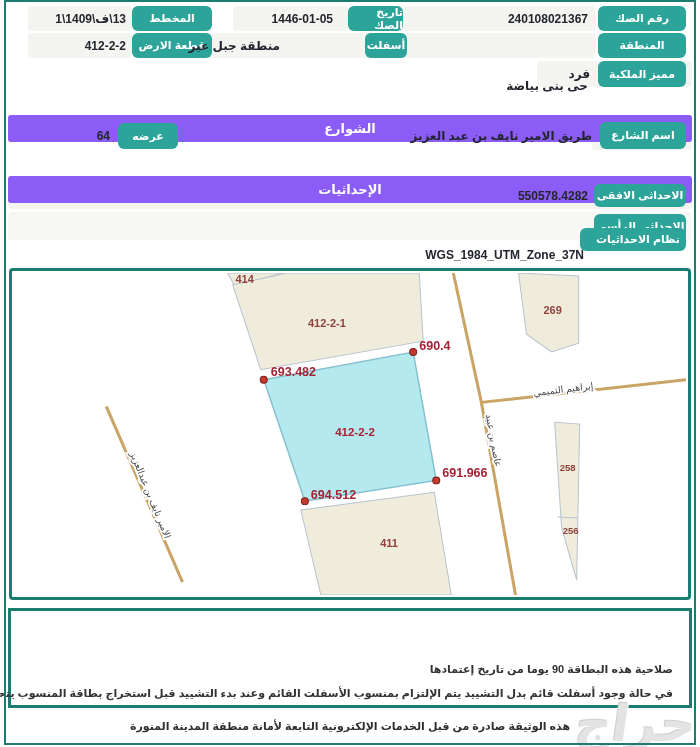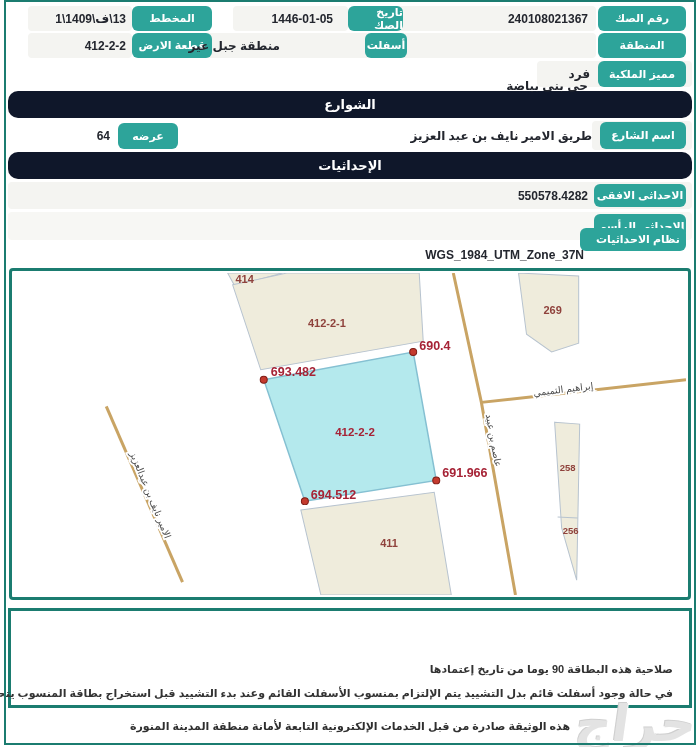--- a/index.html
+++ b/index.html
@@ -12,23 +12,23 @@
   .page-border{position:absolute;top:0;bottom:2px;left:4px;right:4px;
     border:2px solid #1b7c70;pointer-events:none;z-index:50;}
   .cell{position:absolute;background:#f4f4f1;border-radius:4px;}
   .cell.lighter{background:#f7f7f4;}
   .chip{position:absolute;background:#2da49a;color:#fff;border-radius:6px;
     display:flex;align-items:center;justify-content:center;
     font-size:11px;font-weight:bold;z-index:5;}
   .val{position:absolute;color:#23262e;font-size:12px;font-weight:bold;
     white-space:nowrap;z-index:6;display:flex;align-items:center;}
   .num{direction:ltr;unicode-bidi:embed;}
-  .hdr{position:absolute;right:8px;left:8px;background:#0f172a;color:#fff;
-    border-radius:10px;display:flex;align-items:center;justify-content:center;
-    font-size:13px;font-weight:bold;z-index:4;}
+  .hdr{position:absolute;right:8px;left:8px;background:#8b5cf6;color:#fff;
+    border-radius:3px;display:flex;align-items:center;justify-content:center;
+    font-size:13px;font-weight:bold;z-index:4;margin-top:24px;}
   .mapbox{position:absolute;top:268px;left:9px;right:9px;height:332px;
     border:3px solid #1b7c70;border-radius:4px;background:#fff;padding:2px;box-sizing:border-box;}
   .mapbox svg{display:block;width:100%;height:100%;}
   .notesbox{position:absolute;top:608px;left:8px;right:8px;height:100px;
     border:3px solid #1b7c70;background:#fff;box-sizing:border-box;}
   .noteline{position:absolute;right:16px;font-size:11px;font-weight:bold;color:#333;white-space:nowrap;}
   .footer{position:absolute;top:720px;left:0;right:0;text-align:center;
     font-size:11px;font-weight:bold;color:#2f2f2f;z-index:3;}
   .watermark{position:absolute;top:699px;right:4px;font-size:50px;font-weight:bold;
     color:#e3e3e3;z-index:2;transform:skewX(-8deg);letter-spacing:4px;

